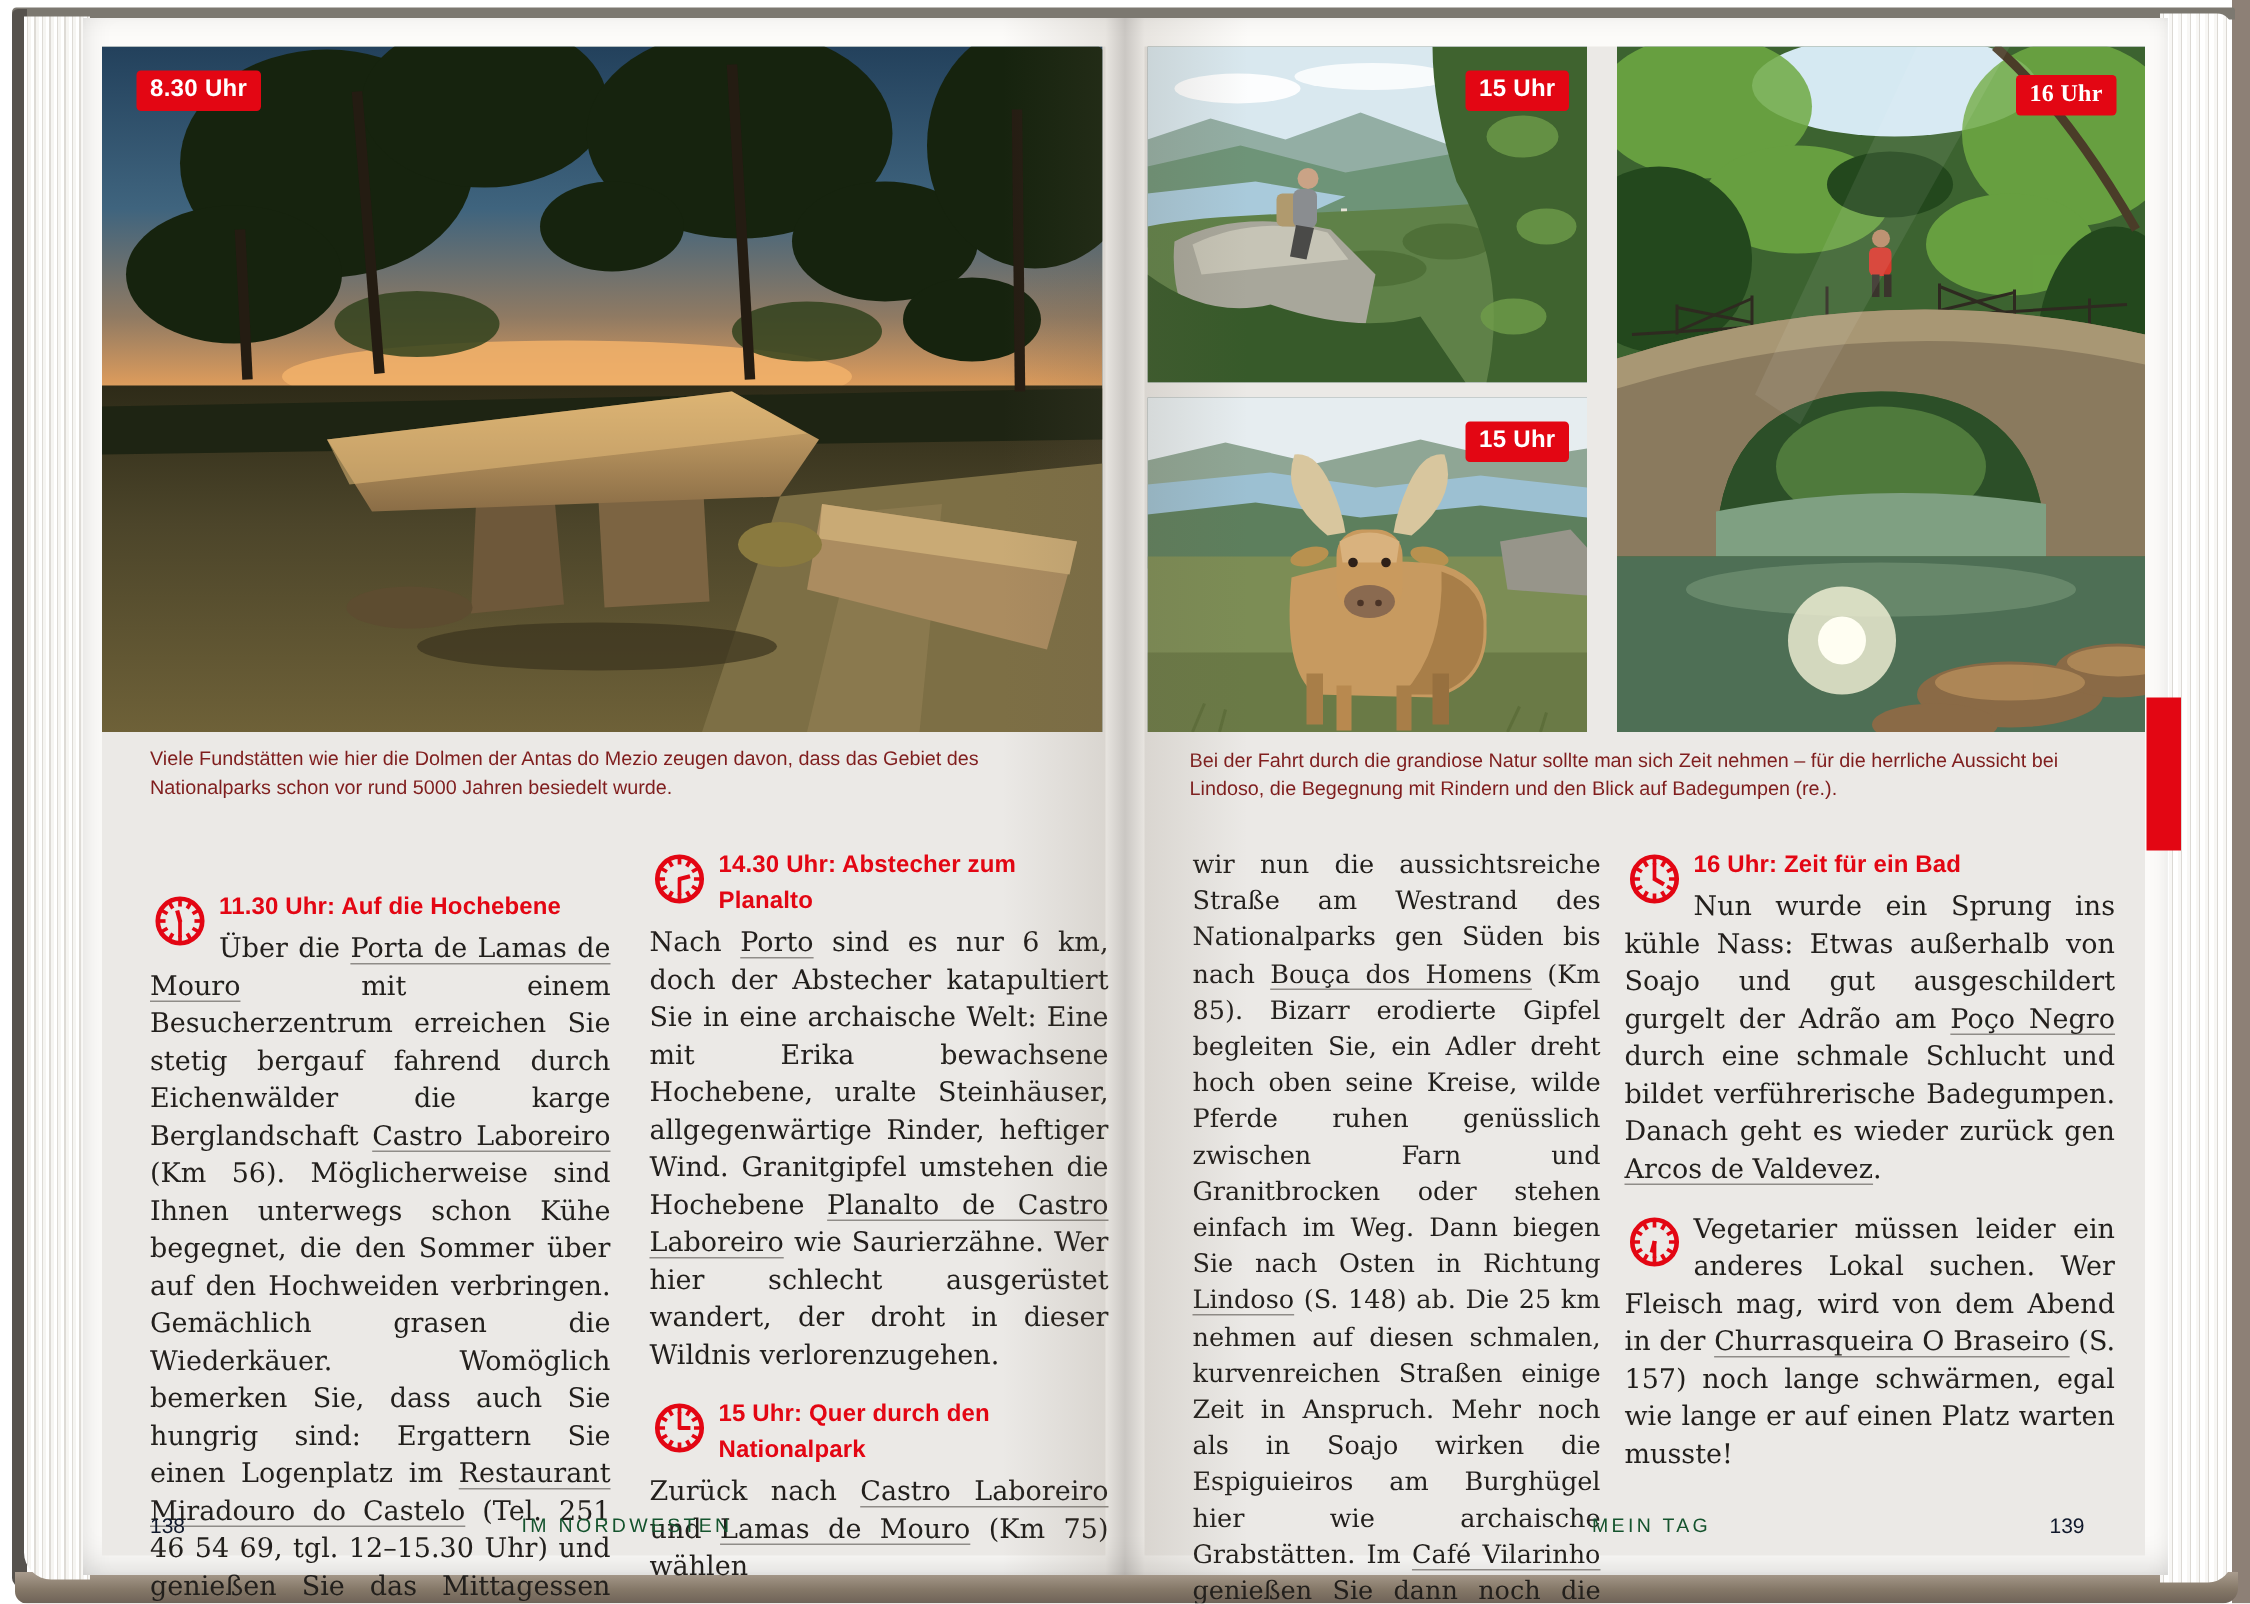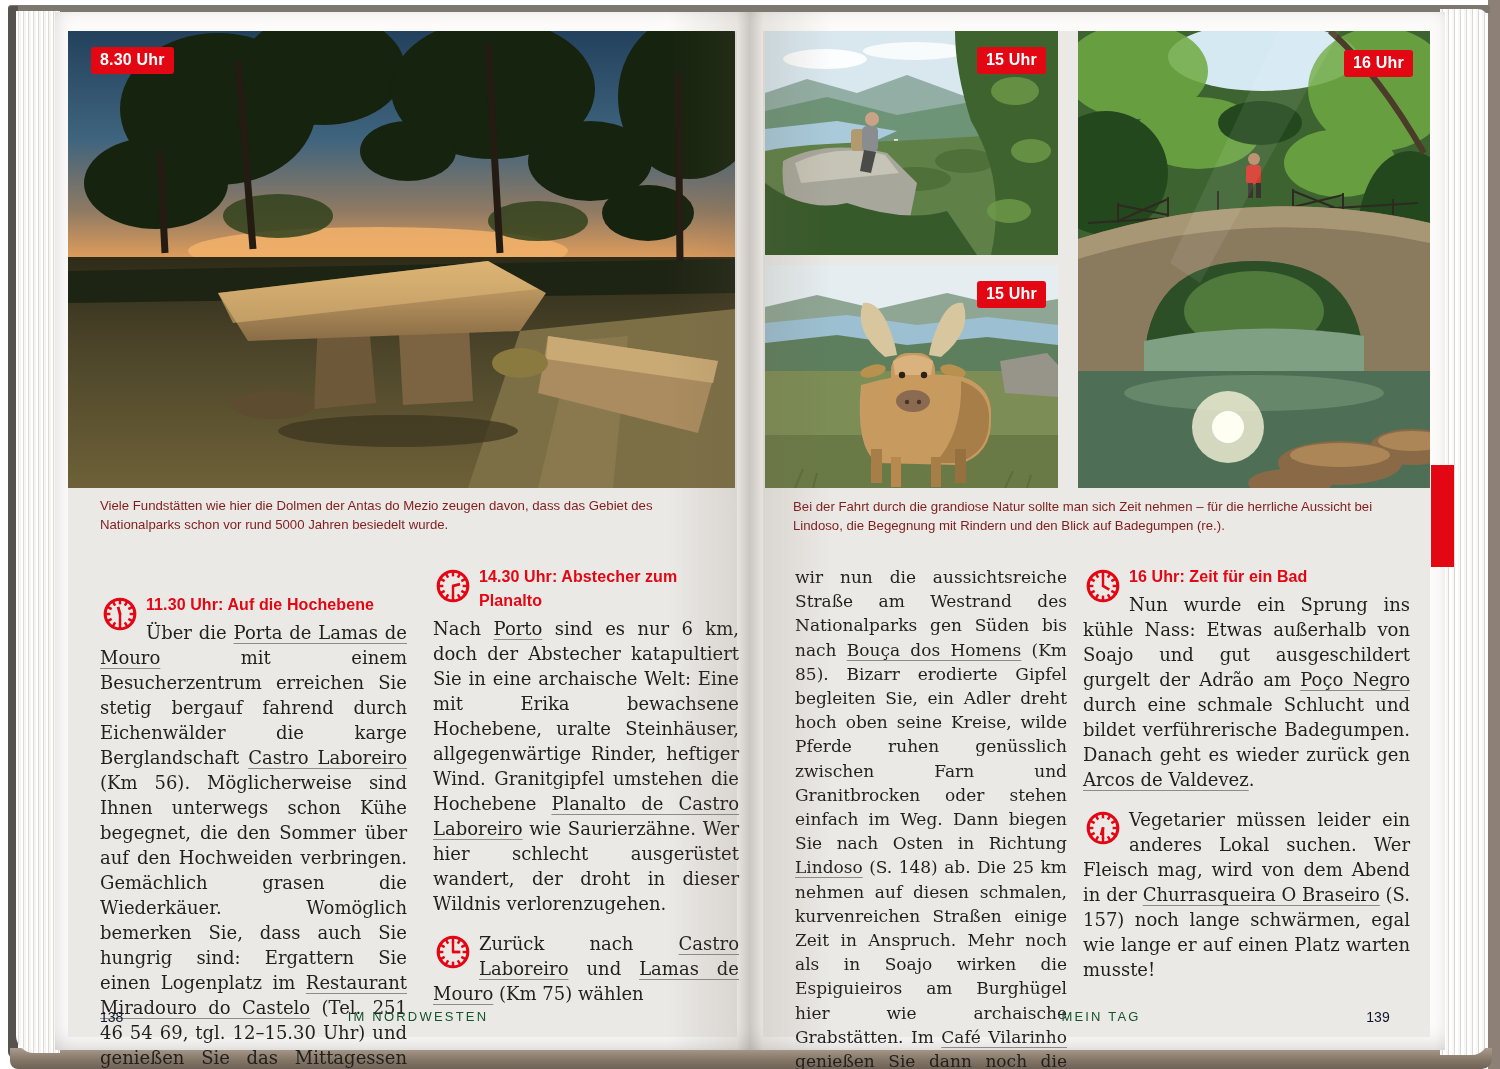--- a/index.html
+++ b/index.html
@@ -34,21 +34,21 @@
   #photo-dolmen{left:68px;top:31px;width:667px;height:457px;}
   #photo-hiker{left:765px;top:31px;width:293px;height:224px;}
   #photo-cow{left:765px;top:265px;width:293px;height:223px;}
   #photo-bridge{left:1078px;top:31px;width:352px;height:457px;}
 
   .badge{position:absolute;background:#e30613;color:#fff;font:600 16px/20px "Liberation Sans",sans-serif;
          padding:3px 9px 4px;border-radius:3px;letter-spacing:.2px;}
   #badge-dolmen{left:91px;top:47px;}
   #badge-hiker{left:977px;top:47px;}
   #badge-cow{left:977px;top:281px;}
-  #badge-bridge{left:1344px;top:50px;}
+  #badge-bridge{left:1344px;top:50px;font-family:Liberation Serif, serif;}
 
   .bookmark-tab{position:absolute;left:1431px;top:465px;width:23px;height:102px;background:#e30613;}
 
   
   .caption{position:absolute;font:400 13.2px/18.5px "Liberation Sans",sans-serif;color:#7f1d1d;}
   #caption-left{left:100px;top:497px;width:604px;}
   #caption-right{left:793px;top:498px;width:628px;}
 
   .entry,.col{position:absolute;color:#221f1c;}
   .clockwrap{float:left;width:46px;height:46px;}
@@ -362,20 +362,21 @@
               <line x1="22" y1="6.2" x2="22" y2="11.4" stroke-width="2.7" transform="rotate(210 22 22)"></line>
               <line x1="22" y1="6.2" x2="22" y2="11.4" stroke-width="2.7" transform="rotate(240 22 22)"></line>
               <line x1="22" y1="6.2" x2="22" y2="11.4" stroke-width="2.7" transform="rotate(270 22 22)"></line>
               <line x1="22" y1="6.2" x2="22" y2="11.4" stroke-width="2.7" transform="rotate(300 22 22)"></line>
               <line x1="22" y1="6.2" x2="22" y2="11.4" stroke-width="2.7" transform="rotate(330 22 22)"></line>
               <line x1="22" y1="22.8" x2="22" y2="10.2" stroke-width="2.7" transform="rotate(0 22 22)"></line>
               <line x1="22" y1="22.8" x2="22" y2="14" stroke-width="3.1" transform="rotate(90 22 22)"></line>
             </g>
           </svg>
       </span>
+      <h3>15 Uhr: Quer durch den Nationalpark</h3>
       <p lang="de"><span>Zurück nach </span><span class="u">Castro Laboreiro</span><span> und </span><span class="u">Lamas de Mouro</span><span> (Km 75) wählen</span></p>
     </div>
   </div>
 
   <div class="col" id="col-cont">
     <p lang="de"><span>wir nun die aussichtsreiche Straße am Westrand des Nationalparks gen Süden bis nach </span><span class="u">Bouça dos Homens</span><span> (Km 85). Bizarr erodierte Gipfel begleiten Sie, ein Adler dreht hoch oben seine Kreise, wilde Pferde ruhen genüsslich zwischen Farn und Granitbrocken oder stehen einfach im Weg. Dann biegen Sie nach Osten in Richtung </span><span class="u">Lindoso</span><span> (S. 148) ab. Die 25 km nehmen auf diesen schmalen, kurvenreichen Straßen einige Zeit in Anspruch. Mehr noch als in Soajo wirken die Espiguieiros am Burghügel hier wie archaische Grabstätten. Im </span><span class="u">Café Vilarinho</span><span> genießen Sie dann noch die Aussicht auf einen bezaubernden Stausee.</span></p>
   </div>
 
   <div class="col" id="col-right-2">
     <div class="sub">

